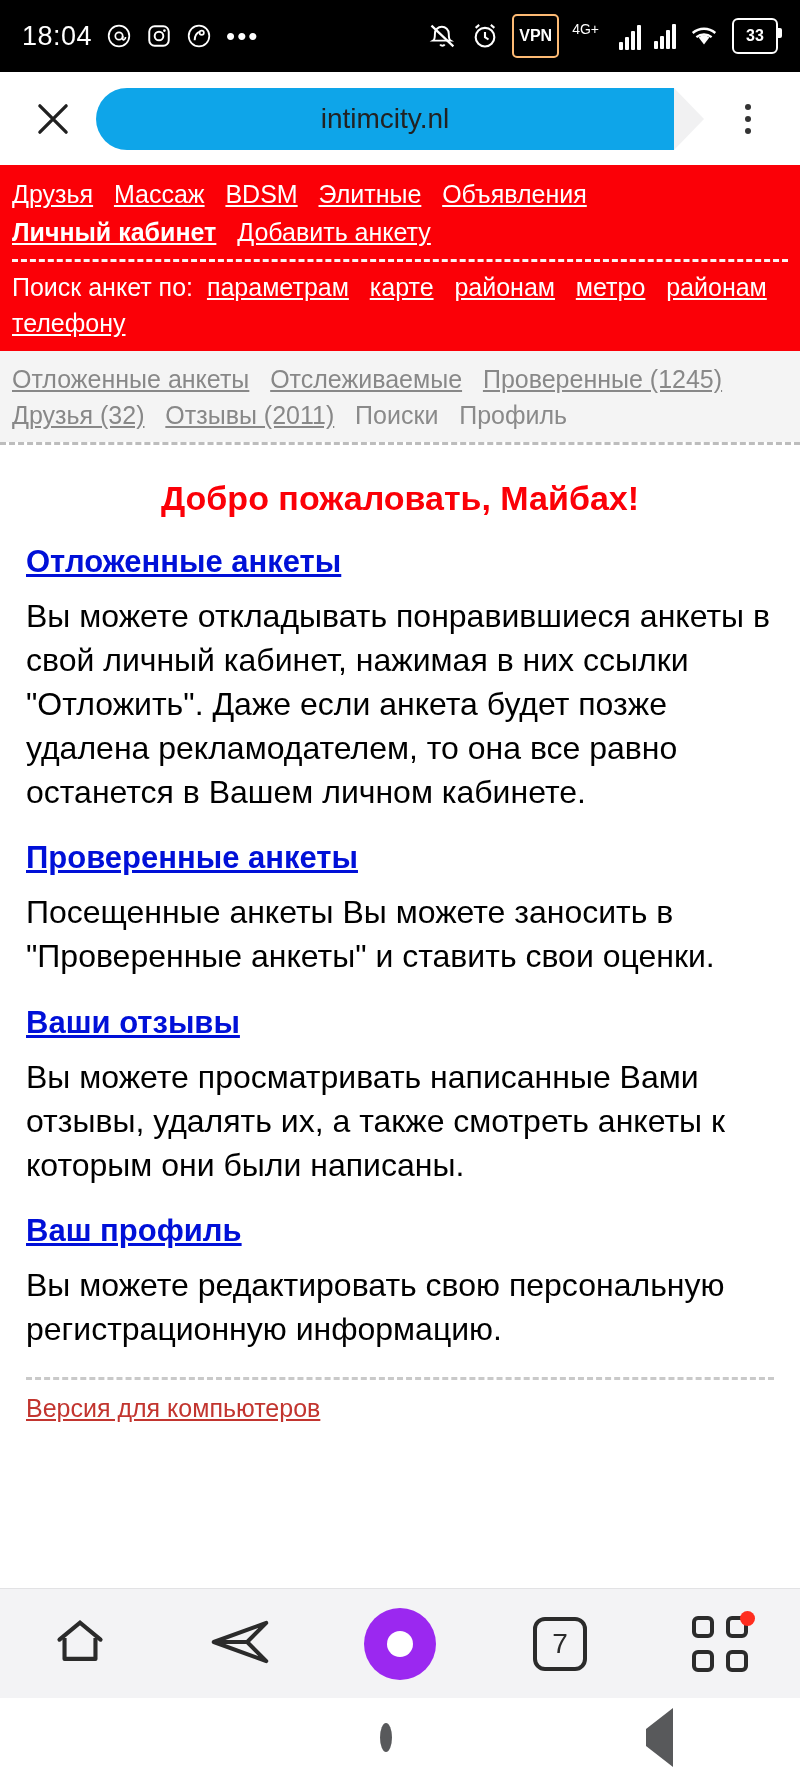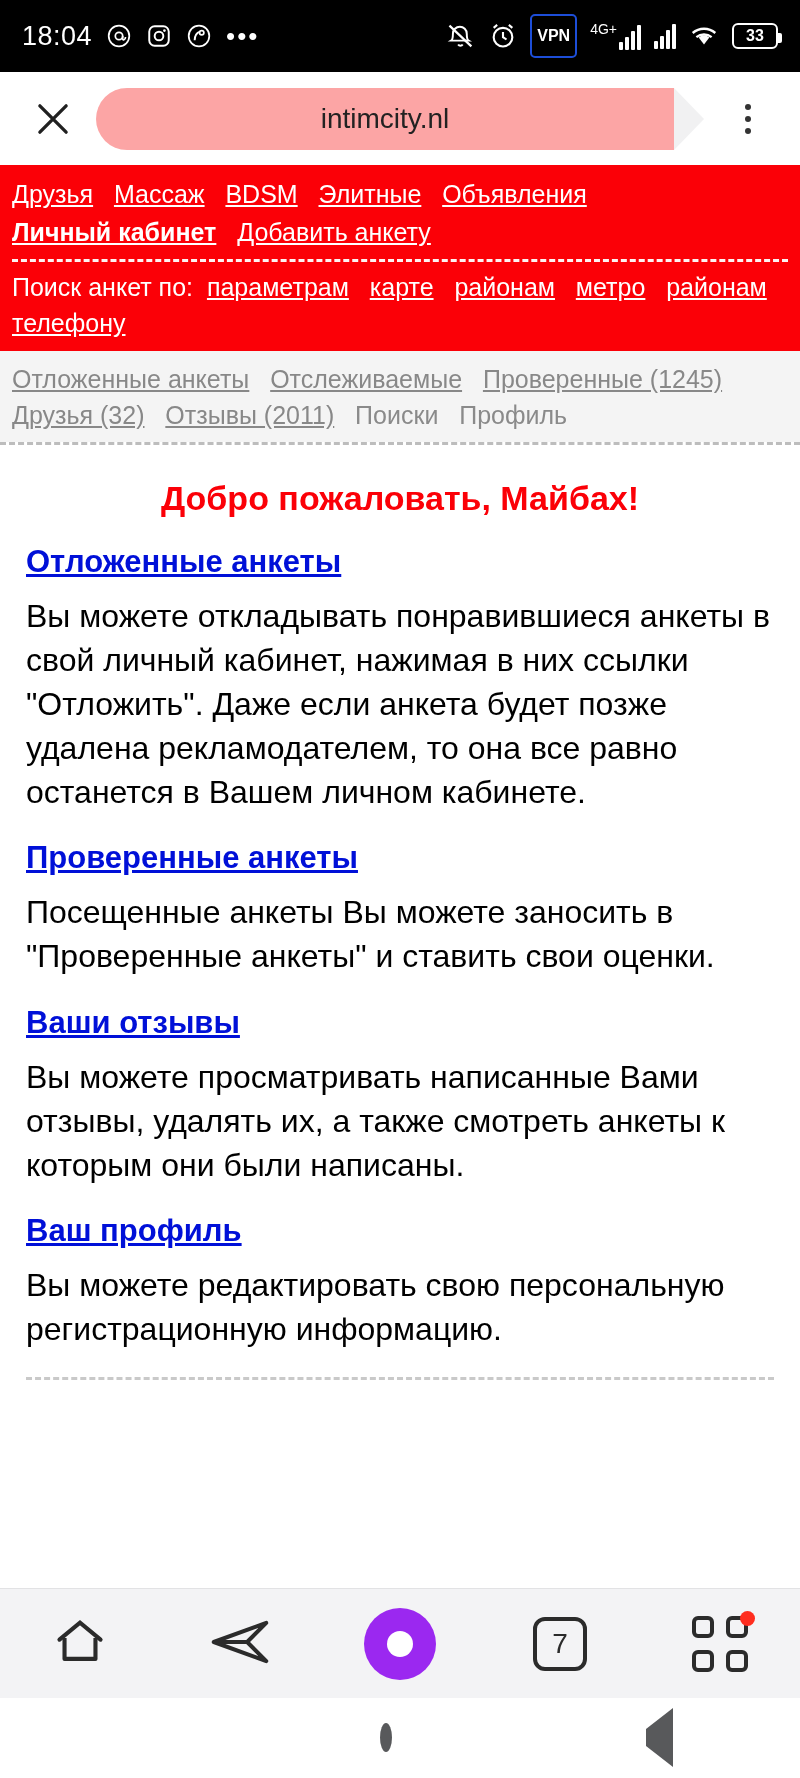--- a/index.html
+++ b/index.html
@@ -22,37 +22,37 @@
     font-size: 26px;
   }
   .sb-left { display: flex; align-items: center; gap: 14px; }
   .sb-time { font-size: 27px; letter-spacing: .5px; }
   .sb-spacer { flex: 1; }
   .sb-right { display: flex; align-items: center; gap: 13px; }
   .ic { display: inline-block; line-height: 1; }
   .ic svg { display: block; }
   .dots { letter-spacing: 2px; font-size: 26px; }
   .vpn-box {
-    border: 2px solid #1d4ed8;
+    border: 2px solid #fdba74;
     border-radius: 5px;
     font-size: 16px;
     font-weight: bold;
     padding: 12px 5px;
     line-height: 1;
   }
-  .net4g { display: flex; align-items: flex-end; gap: 2px; }
+  .net4g { display: flex; align-items: flex-end; gap: 20px; }
   .net4g .lbl { font-size: 14px; line-height: 1; margin-bottom: 14px; }
   .bars { display: flex; align-items: flex-end; gap: 2px; height: 26px; }
   .bars i { width: 4px; background: #fff; display: block; border-radius: 1px; }
   .bars i:nth-child(1) { height: 8px; }
   .bars i:nth-child(2) { height: 13px; }
   .bars i:nth-child(3) { height: 19px; }
   .bars i:nth-child(4) { height: 25px; }
   .batt {
-    width: 46px; height: 26px;
+    width: 46px; height: 36px;
     border: 2px solid #ffffff;
     border-radius: 6px;
     position: relative;
     display: flex; align-items: center; justify-content: center;
     font-size: 16px; font-weight: bold;
   }
   .batt:after {
     content: ""; position: absolute; right: -6px; top: 8px;
     width: 4px; height: 10px; background: #fff; border-radius: 0 2px 2px 0;
   }
@@ -63,21 +63,21 @@
     background: #ffffff;
     display: flex;
     align-items: center;
     padding: 0 30px;
     gap: 14px;
   }
   .close-btn { width: 46px; height: 46px; display: flex; align-items: center; justify-content: center; }
   .urlbar {
     flex: 1;
     height: 62px;
-    background: #fca5a5;
+    background: #0ea5e9;
     border-radius: 31px 0 0 31px;
     display: flex;
     align-items: center;
     justify-content: center;
     position: relative;
     margin-left: 6px;
     margin-right: 38px;
     color: #222;
     font-size: 28px;
   }
@@ -357,20 +357,21 @@
   <h2 class="sect"><span>Проверенные анкеты</span></h2>
   <p class="body">Посещенные анкеты Вы можете заносить в "Проверенные анкеты" и ставить свои оценки.</p>
 
   <h2 class="sect"><span>Ваши отзывы</span></h2>
   <p class="body">Вы можете просматривать написанные Вами отзывы, удалять их, а также смотреть анкеты к которым они были написаны.</p>
 
   <h2 class="sect"><span>Ваш профиль</span></h2>
   <p class="body">Вы можете редактировать свою персональную регистрационную информацию.</p>
 
   <div class="footsep"></div>
+  <a href="#" class="deskver">Версия для компьютеров</a>
 </div>
 
 <div class="bottombar">
   <div class="tb-item">
     <span>
       <svg width="58" height="58" viewBox="0 0 24 24">
           <path d="M3.5 11L12 4l8.5 7" fill="none" stroke="#2b2b2b" stroke-width="1.7" stroke-linecap="round"></path>
           <path d="M5.6 10.3V19h12.8v-8.7" fill="none" stroke="#2b2b2b" stroke-width="1.7" stroke-linejoin="round"></path>
         </svg>
     </span>

